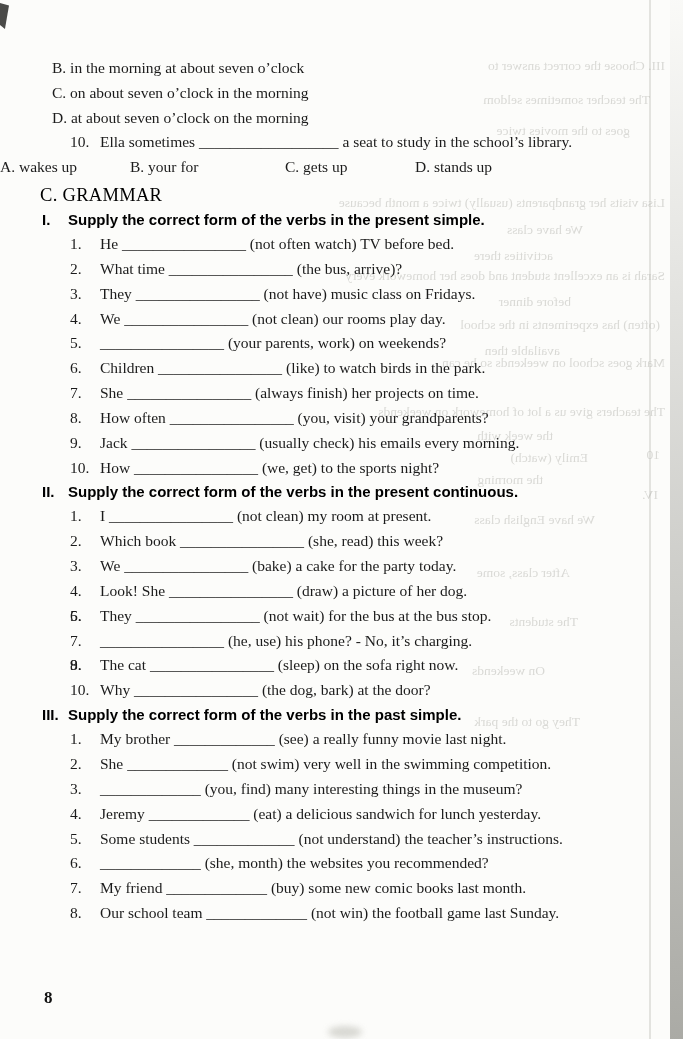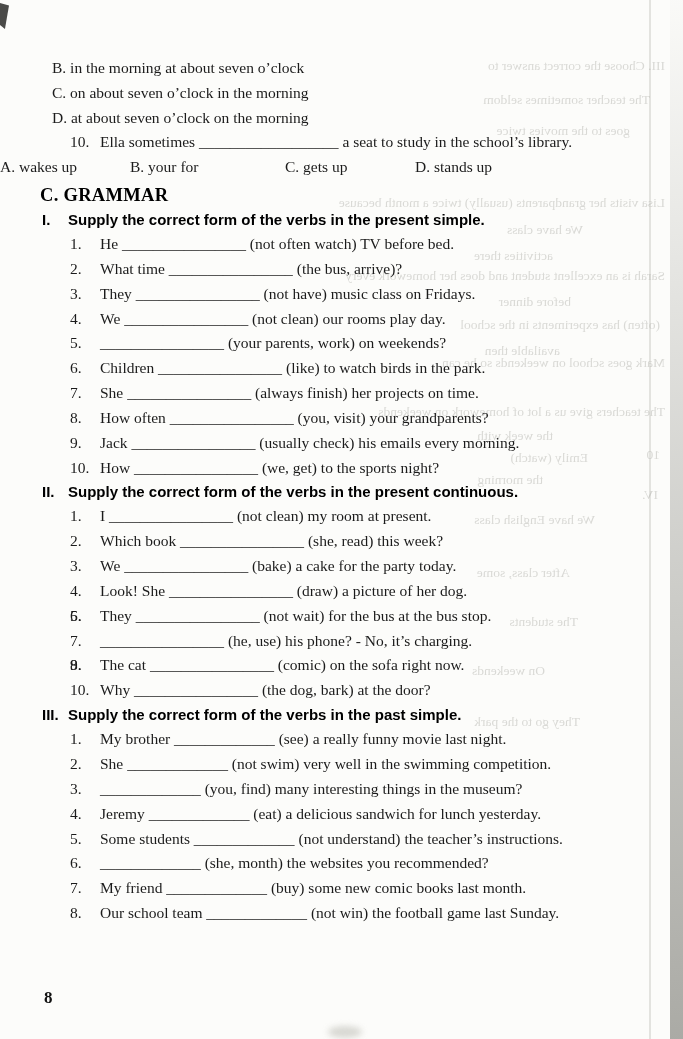--- a/index.html
+++ b/index.html
@@ -20,21 +20,21 @@
   .q-line { position: relative; line-height: 24.8px; padding-left: 100px; white-space: nowrap; }
   .q-line .num { position: absolute; left: 70px; }
 
   .opts { display: flex; line-height: 24.8px; }
   .opts span:nth-child(1) { width: 130px; }
   .opts span:nth-child(2) { width: 155px; }
   .opts span:nth-child(3) { width: 130px; }
 
   .grammar-title {
     font-family: "Liberation Serif", serif;
-    font-weight: bold; font-size: 18.5px; color: #000;
+    font-weight: normal; font-size: 18.5px; color: #000;
     padding-left: 40px; line-height: 26px; margin-top: 2px;
     letter-spacing: 0.3px;
   }
   .sec-head {
     position: relative; font-family: "Liberation Sans", sans-serif;
     font-weight: bold; font-size: 15px; color: #000;
     padding-left: 68px; line-height: 24px;
   }
   .sec-head .numeral { position: absolute; left: 42px; }
 
@@ -148,21 +148,21 @@
       <span>Supply the correct form of the verbs in the present continuous.</span>
     </div>
     <div class="item"><span class="num">1.</span><span>I ________________ (not clean) my room at present.</span></div>
     <div class="item"><span class="num">2.</span><span>Which book ________________ (she, read) this week?</span></div>
     <div class="item"><span class="num">3.</span><span>We ________________ (bake) a cake for the party today.</span></div>
     <div class="item"><span class="num">4.</span><span>Look! She ________________ (draw) a picture of her dog.</span></div>
     <div class="item"><span class="num">5.</span></div>
     <div class="item"><span class="num">6.</span><span>They ________________ (not wait) for the bus at the bus stop.</span></div>
     <div class="item"><span class="num">7.</span><span>________________ (he, use) his phone? - No, it’s charging.</span></div>
     <div class="item"><span class="num">8.</span></div>
-    <div class="item"><span class="num">9.</span><span>The cat ________________ (comic) on the sofa right now.</span></div>
+    <div class="item"><span class="num">9.</span><span>The cat ________________ (sleep) on the sofa right now.</span></div>
     <div class="item"><span class="num">10.</span><span>Why ________________ (the dog, bark) at the door?</span></div>
 
     <div class="sec-head">
       <span class="numeral">III.</span>
       <span>Supply the correct form of the verbs in the past simple.</span>
     </div>
     <div class="item"><span class="num">1.</span><span>My brother _____________ (see) a really funny movie last night.</span></div>
     <div class="item"><span class="num">2.</span><span>She _____________ (not swim) very well in the swimming competition.</span></div>
     <div class="item"><span class="num">3.</span><span>_____________ (you, find) many interesting things in the museum?</span></div>
     <div class="item"><span class="num">4.</span><span>Jeremy _____________ (eat) a delicious sandwich for lunch yesterday.</span></div>

